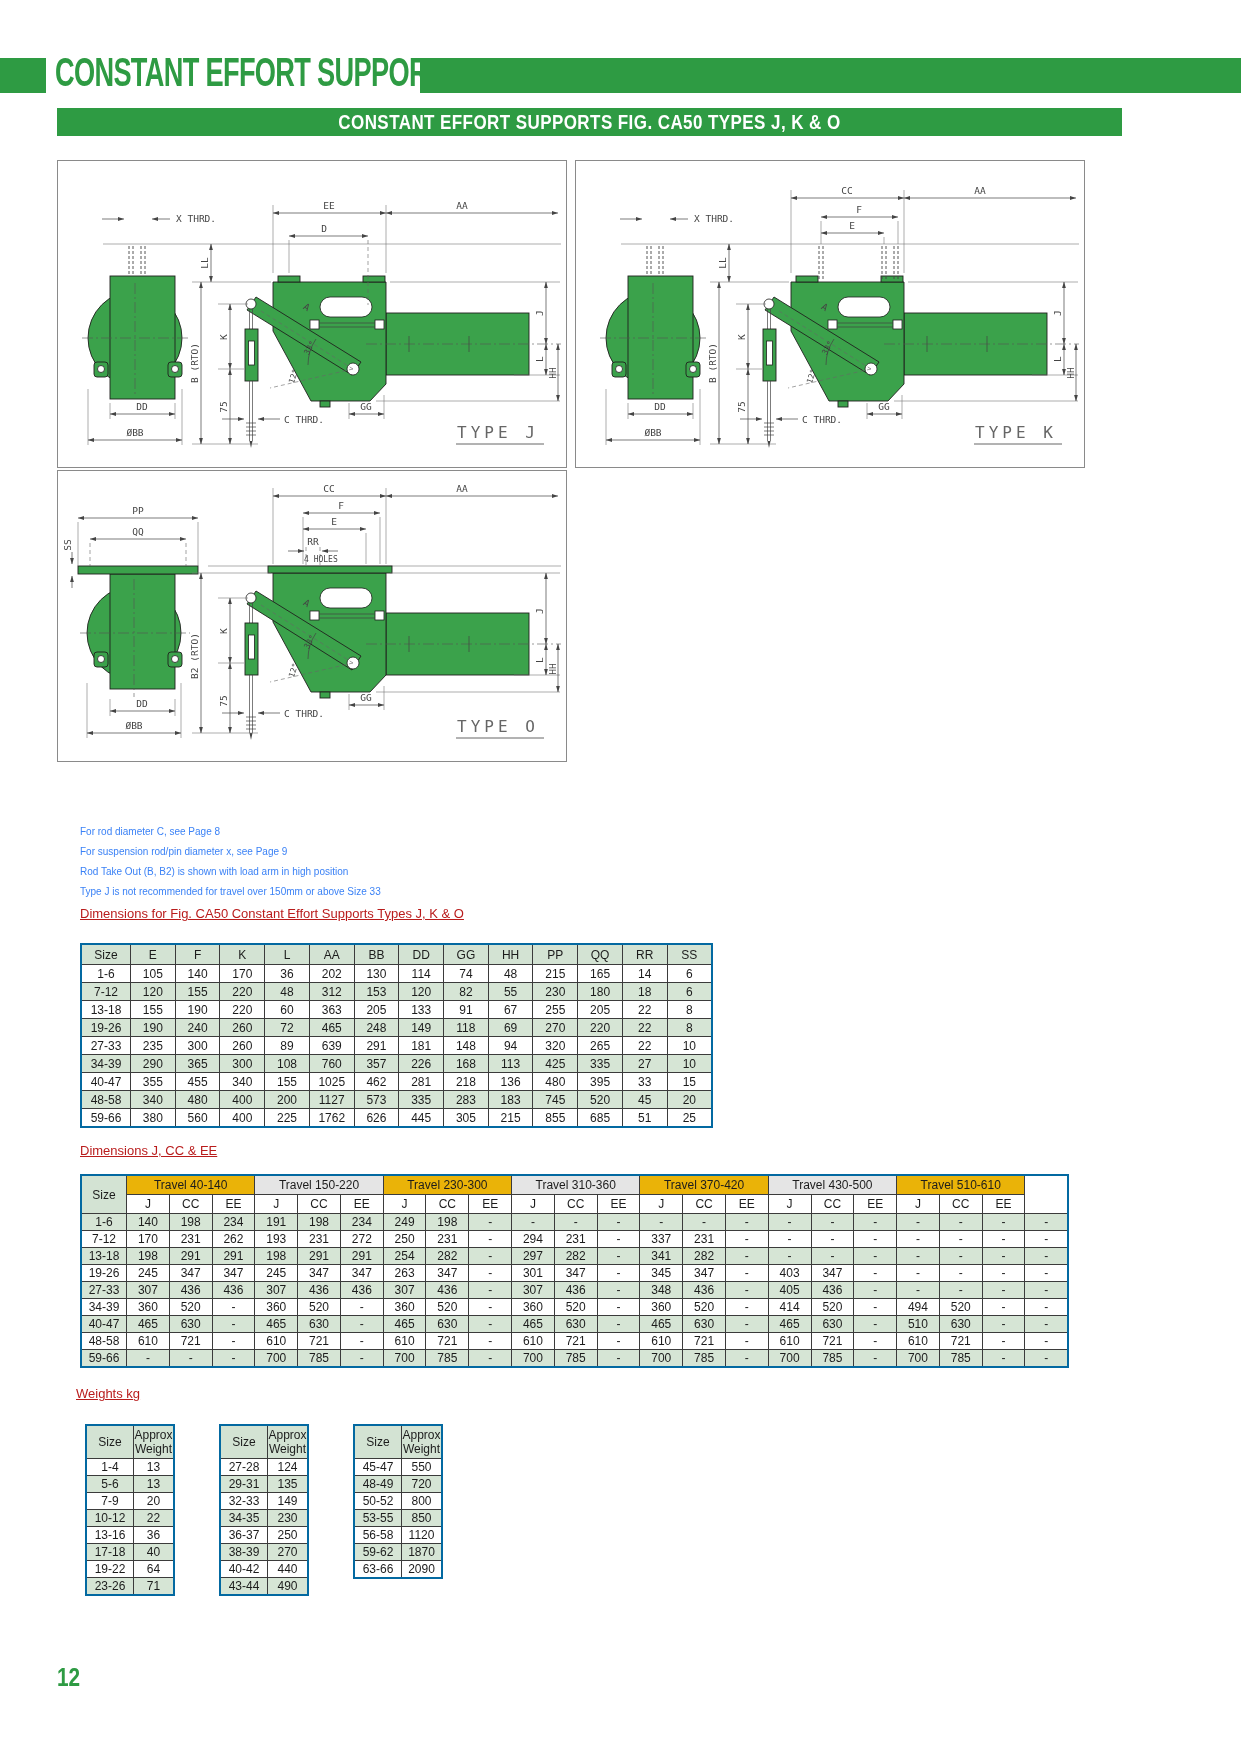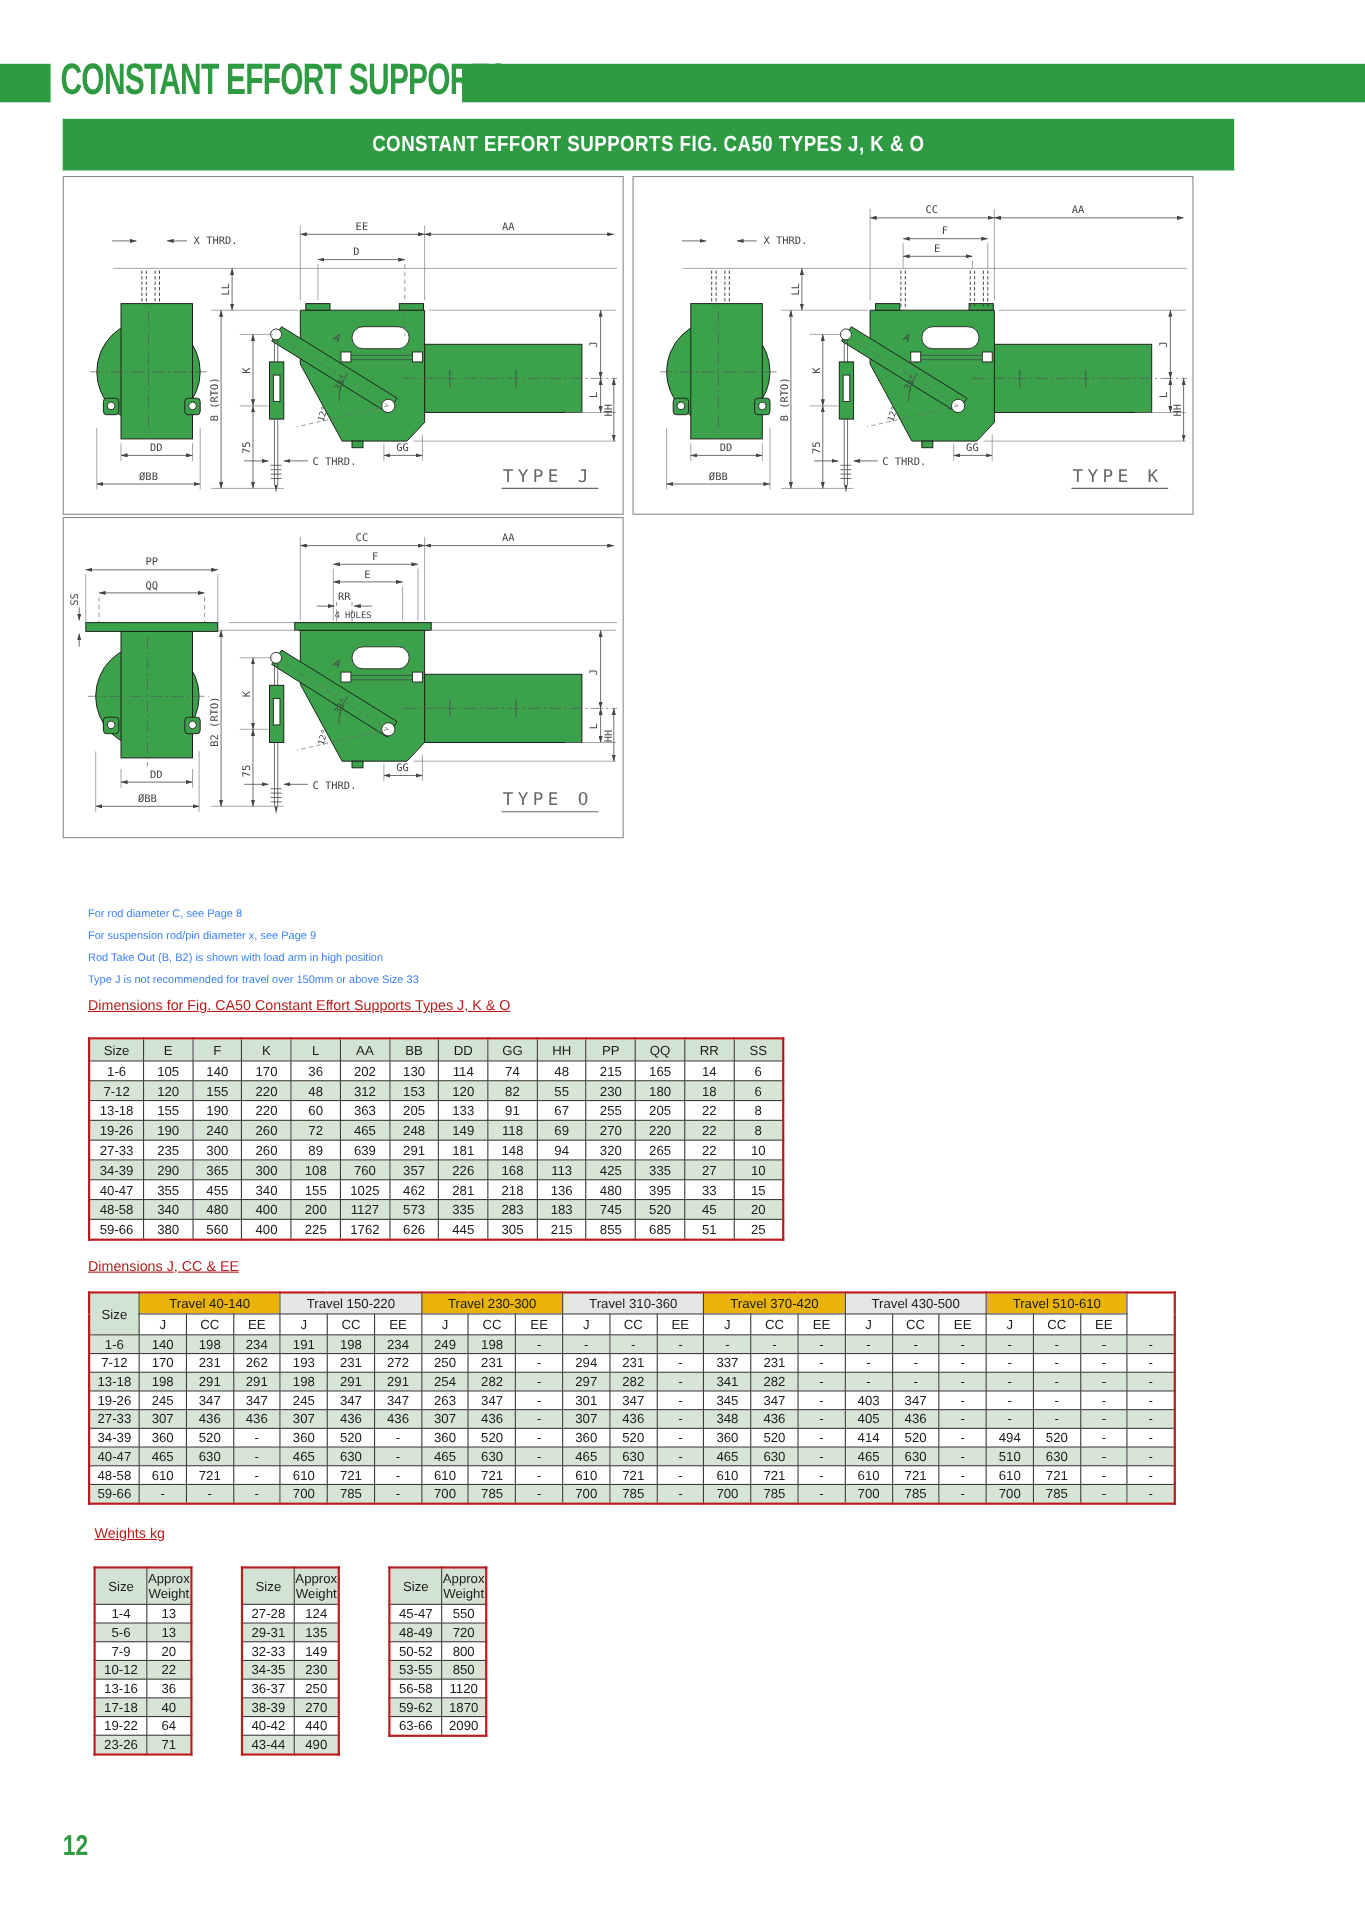--- a/index.html
+++ b/index.html
@@ -26,21 +26,21 @@
   .extd{stroke:#666;stroke-width:.6;stroke-dasharray:4 3}
   .stud{stroke:#444;stroke-width:.9;stroke-dasharray:3 2}
   .cl{stroke:#555;stroke-width:.6;stroke-dasharray:11 3 2 3}
   .thr{stroke:#444;stroke-width:.7}
   .ul{stroke:#666;stroke-width:1}
   
   .notes{font-size:10px;line-height:20px;color:#3b82f6}
   .heading{font-size:13px;color:#b91c1c;text-decoration:underline}
   
   table{border-collapse:collapse;table-layout:fixed;background:#fff}
-  table{border:2px solid #b91c1c}
+  table{border:2px solid #0369a1}
   th,td{border:1px solid #3b3b3b;text-align:center;vertical-align:middle;
         font-size:12px;font-weight:400;padding:0;overflow:hidden}
   th{background:#D3E3D3;height:19px}
   td{height:17px}
   .dtable{width:633px}
   .dtable th:first-child{width:48px}
   .dtable tbody tr:nth-child(even) td{background:#D6E5D5}
   .jccee{width:989px}
   .jccee th.szh{width:44px;background:#D3E3D3}
   .jccee th.grp{height:18px}
@@ -64,21 +64,21 @@
     <marker id="ar" viewBox="0 0 10 6" refX="9.5" refY="3" markerWidth="9" markerHeight="5.4" orient="auto-start-reverse">
       <path d="M0,0 L10,3 L0,6 Z" fill="#444"></path>
     </marker>
   </defs>
 </svg>
 
 <div class="abs hblock" style="left:0;top:58px;width:46px;height:35px"></div>
 <div class="abs ptitle" style="left:55px;top:50px">CONSTANT EFFORT SUPPORTS</div>
 <div class="abs hblock" style="left:420px;top:58px;width:821px;height:35px"></div>
 
-<div class="abs banner" style="left:57px;top:108px;width:1065px;height:47px">
+<div class="abs banner" style="left:57px;top:108px;width:1065px;height:28px">
   <span>CONSTANT EFFORT SUPPORTS  FIG. CA50  TYPES J, K &amp; O</span>
 </div>
 
 <div class="abs dbox" style="left:57px;top:160px;width:508px;height:306px">
 <svg viewBox="0 0 508 306" width="508" height="306">
   <line class="ext" x1="45" y1="83" x2="503" y2="83"></line>
 
   <circle class="part" cx="77" cy="177" r="47"></circle>
   <rect class="part" x="52" y="115" width="65" height="123"></rect>
   <rect class="part" x="36" y="201" width="14" height="15" rx="3"></rect>
@@ -844,21 +844,21 @@
         <td>785</td>
         <td>-</td>
         <td>700</td>
         <td>785</td>
         <td>-</td>
         <td>-</td>
       </tr>
     </tbody>
 </table>
 
-<div class="abs heading" style="left:86px;top:1386px">Weights kg</div>
+<div class="abs heading" style="left:76px;top:1386px">Weights kg</div>
 <table class="abs wt" style="left:85px;top:1424px">
   <thead>
       <tr>
         <th>Size</th>
         <th>Approx Weight</th>
       </tr>
     </thead>
   <tbody>
       <tr>
         <td>1-4</td>

